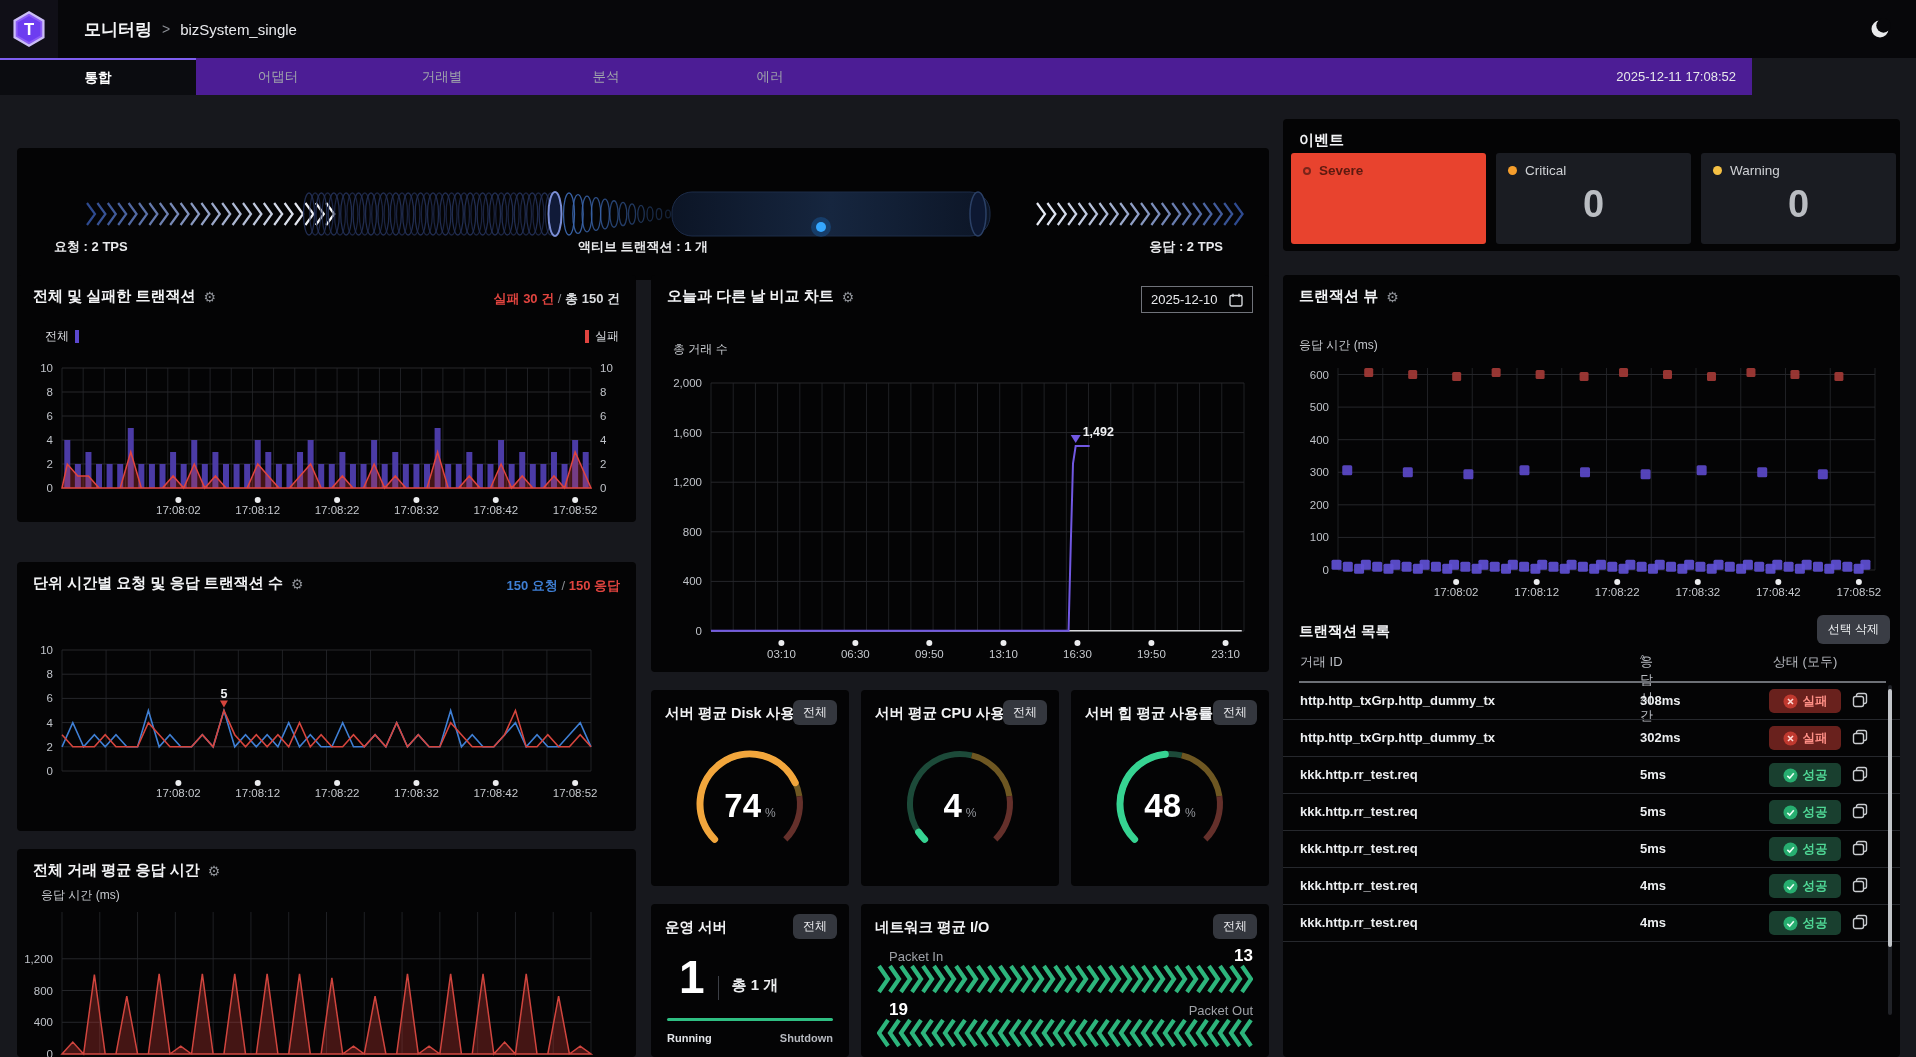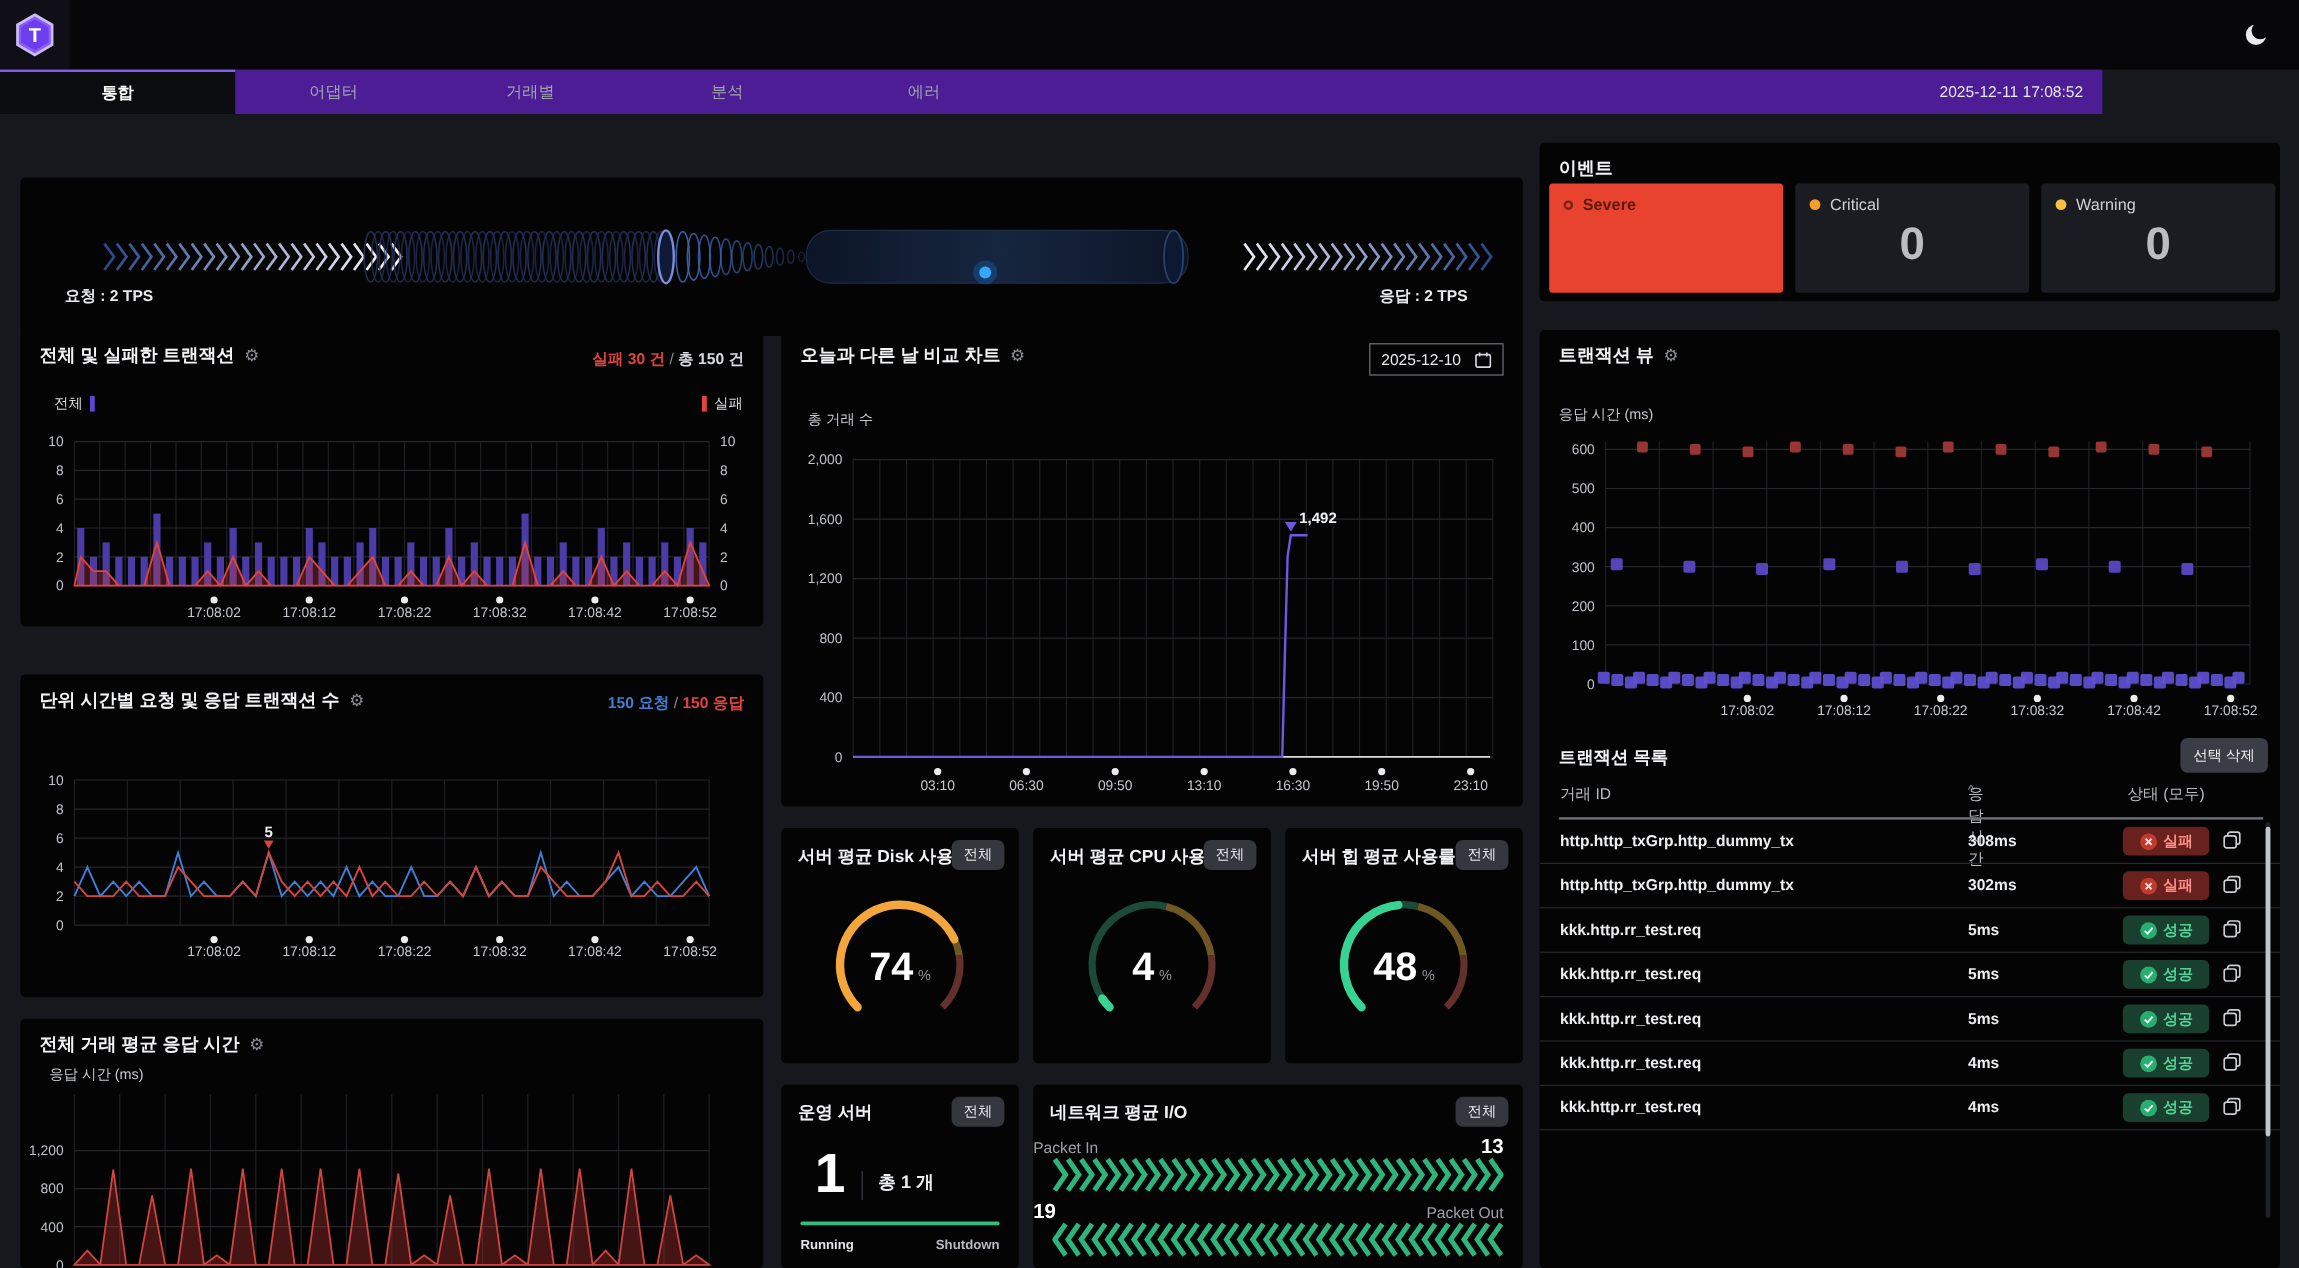--- a/index.html
+++ b/index.html
@@ -44,21 +44,21 @@
   .gval{position:absolute;left:0;right:0;top:97px;display:flex;align-items:baseline;justify-content:center;gap:4px;}
   .gval .n{font-size:33px;font-weight:700;color:#ffffff;}
   .gval .u{font-size:12px;color:#93969c;}
   
   .big-wrap{position:absolute;left:28px;top:50px;display:flex;align-items:flex-end;}
   .big-num{font-size:46px;font-weight:700;color:#ffffff;line-height:1;}
   .big-total{margin-left:13px;padding-left:13px;border-left:1px solid #3c3f46;font-size:15px;font-weight:700;color:#eceef0;padding-bottom:5px;}
   .srv-line{position:absolute;left:16px;right:16px;top:114px;height:3px;background:#2fbf83;border-radius:2px;}
   .srv-lb{position:absolute;top:128px;font-size:11px;font-weight:700;}
   
-  .net-row{position:absolute;left:0;right:16px;display:flex;justify-content:space-between;align-items:center;}
+  .net-row{position:absolute;left:28px;right:16px;display:flex;justify-content:space-between;align-items:center;}
   .net-lab{font-size:13px;color:#9ea1a7;}
   .net-val{font-size:17px;font-weight:700;color:#ffffff;}
   
   .list-title{position:absolute;left:16px;top:347px;font-size:14.5px;font-weight:700;color:#f2f3f5;}
   .del-btn{position:absolute;right:10px;top:340px;background:#3a3d45;border:none;border-radius:6px;padding:6px 11px;font-size:12px;color:#eef0f2;cursor:pointer;}
   .cols{position:absolute;left:0;top:378px;width:100%;font-size:13px;color:#b9bcc2;}
   .cols span{position:absolute;}
   .col-line{position:absolute;left:16px;right:14px;top:406px;height:2px;background:#6d7076;}
   .rows{position:absolute;left:0;top:408px;width:100%;}
   .tx-row{position:relative;height:37px;border-bottom:1px solid #26282d;}
@@ -82,20 +82,25 @@
 
 <div class="page">
 
   <div class="hdr">
     <div class="logo">
       <svg width="44" height="44" viewBox="0 0 58 58">
         <polygon points="29,7 48,18 48,40 29,51 10,40 10,18" fill="#8b5cf6" stroke="#cabdf5" stroke-width="3"></polygon>
         <polygon points="29,12 44,20.5 44,37.5 29,46 14,37.5 14,20.5" fill="#6d3df0"></polygon>
         <text x="29" y="37" text-anchor="middle" font-size="22" font-weight="bold" fill="#ffffff">T</text>
       </svg>
+    </div>
+    <div class="crumb">
+      <span class="t1">모니터링</span>
+      <span class="sep">&gt;</span>
+      <span class="t2">bizSystem_single</span>
     </div>
     <div class="moon">
       <svg width="24" height="24" viewBox="0 0 24 24">
         <circle cx="12" cy="12" r="8.5" fill="#e9eaec"></circle>
         <circle cx="15.5" cy="8.5" r="7.2" fill="#07070a"></circle>
       </svg>
     </div>
   </div>
 
   <div class="tabbar">
@@ -222,20 +227,21 @@
         <path d="M1144.8 55 l8 11 l-8 11" fill="none" stroke="rgb(115,134,181)" stroke-width="2.2"></path>
         <path d="M1155.2 55 l8 11 l-8 11" fill="none" stroke="rgb(105,125,175)" stroke-width="2.2"></path>
         <path d="M1165.6 55 l8 11 l-8 11" fill="none" stroke="rgb(95,117,170)" stroke-width="2.2"></path>
         <path d="M1176 55 l8 11 l-8 11" fill="none" stroke="rgb(85,108,164)" stroke-width="2.2"></path>
         <path d="M1186.4 55 l8 11 l-8 11" fill="none" stroke="rgb(75,100,159)" stroke-width="2.2"></path>
         <path d="M1196.8 55 l8 11 l-8 11" fill="none" stroke="rgb(66,91,154)" stroke-width="2.2"></path>
         <path d="M1207.2 55 l8 11 l-8 11" fill="none" stroke="rgb(56,83,148)" stroke-width="2.2"></path>
         <path d="M1217.6 55 l8 11 l-8 11" fill="none" stroke="rgb(46,74,143)" stroke-width="2.2"></path>
       </svg>
     <div class="flow-lb" style="left:37px;">요청 : 2 TPS</div>
+    <div class="flow-lb" style="left:0;right:0;text-align:center;">액티브 트랜잭션 : 1 개</div>
     <div class="flow-lb" style="right:46px;">응답 : 2 TPS</div>
   </div>
 
   <div class="panel" style="left:1283px;top:119px;width:617px;height:132px;">
     <div class="ptitle">이벤트</div>
     <div class="ev-card sev" style="left:8px;">
       <span class="lb">
           <span class="ring"></span>
           <span>Severe</span>
         </span>

